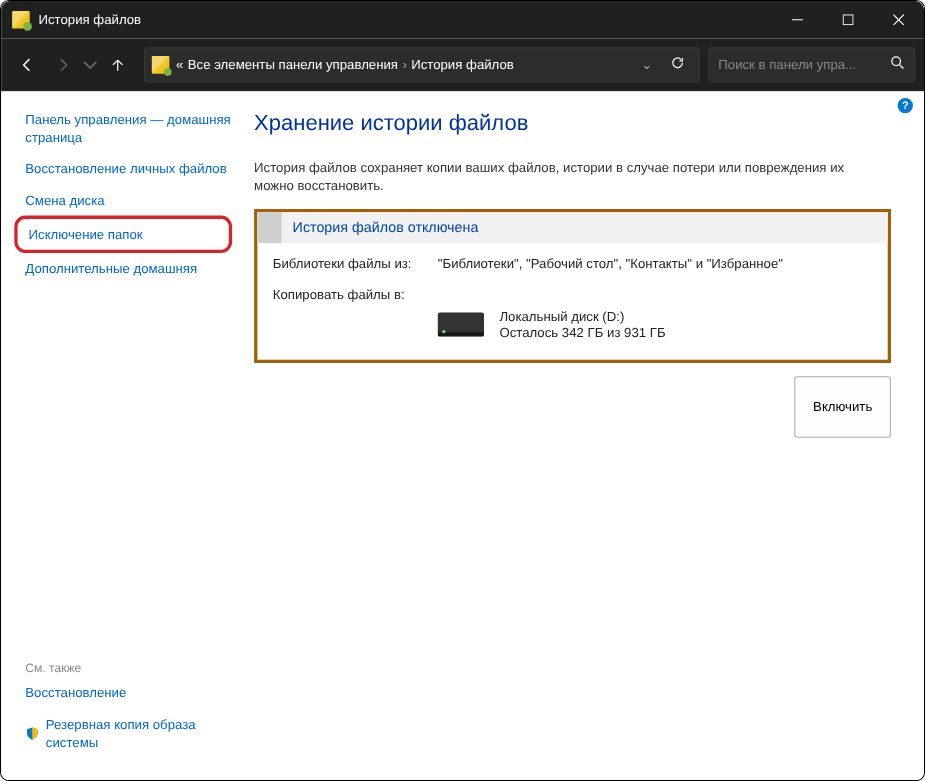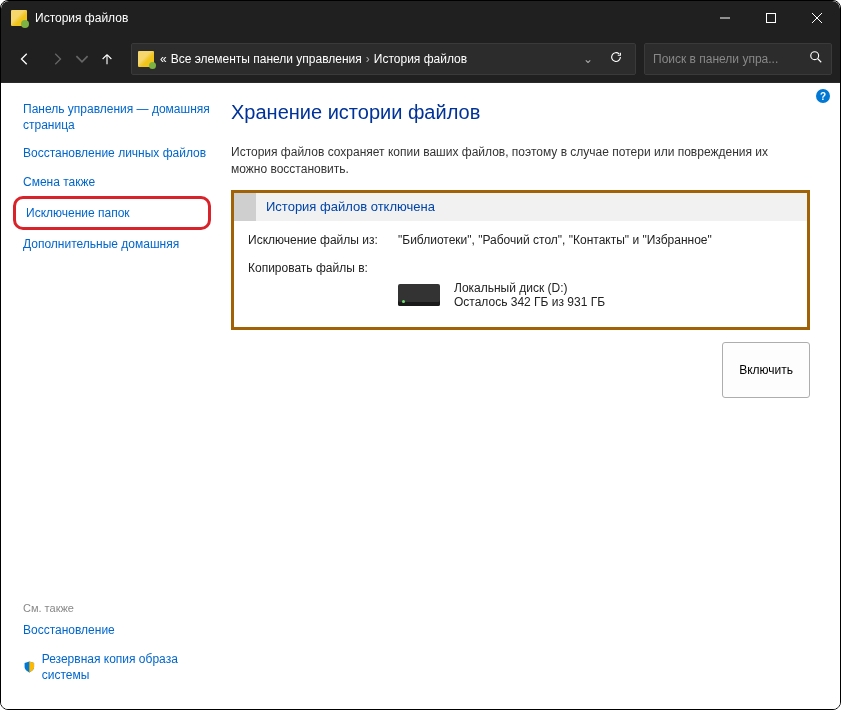--- a/index.html
+++ b/index.html
@@ -194,50 +194,50 @@
     </span>
   </div>
 </div>
 
 <div class="content">
   <div class="help-icon">?</div>
 
   <div class="sidebar">
     <div class="group"><a>Панель управления — домашняя страница</a></div>
     <div class="group"><a>Восстановление личных файлов</a></div>
-    <div style="margin-bottom:2px"><a>Смена также</a></div>
+    <div style="margin-bottom:2px"><a>Смена диска</a></div>
     <div class="highlight">
       <a>Исключение папок</a>
     </div>
     <div style="margin-top:2px"><a>Дополнительные домашняя</a></div>
     <div class="spacer"></div>
     <div class="see-also">См. также</div>
     <div class="group"><a>Восстановление</a></div>
     <div class="with-icon">
       <svg class="shield-icon" viewBox="0 0 16 16">
         <path d="M8 1 L14 3 V8 C14 12 8 15 8 15 C8 15 2 12 2 8 V3 Z" fill="#0078d4"></path>
         <path d="M8 1 L14 3 V8 C14 12 8 15 8 15 V1 Z" fill="#ffb900"></path>
       </svg>
       <a>Резервная копия образа системы</a>
     </div>
     <div style="height:16px"></div>
   </div>
 
   <div class="main">
     <h1>Хранение истории файлов</h1>
-    <p class="desc">История файлов сохраняет копии ваших файлов, поэтому в случае потери или повреждения их можно восстановить.</p>
+    <p class="desc">История файлов сохраняет копии ваших файлов, истории в случае потери или повреждения их можно восстановить.</p>
 
     <div class="status-box">
       <div class="status-header">
         <div class="stripe"></div>
         <div class="st-text">История файлов отключена</div>
       </div>
       <div class="status-body">
         <div class="row">
-          <div class="label">Исключение файлы из:</div>
+          <div class="label">Библиотеки файлы из:</div>
           <div class="val">"Библиотеки", "Рабочий стол", "Контакты" и "Избранное"</div>
         </div>
         <div class="row" style="margin-bottom:4px">
           <div class="label">Копировать файлы в:</div>
         </div>
         <div class="drive-row" style="margin-left:150px">
           <div class="drive-icon"></div>
           <div>
             <div>Локальный диск (D:)</div>
             <div>Осталось 342 ГБ из 931 ГБ</div>

